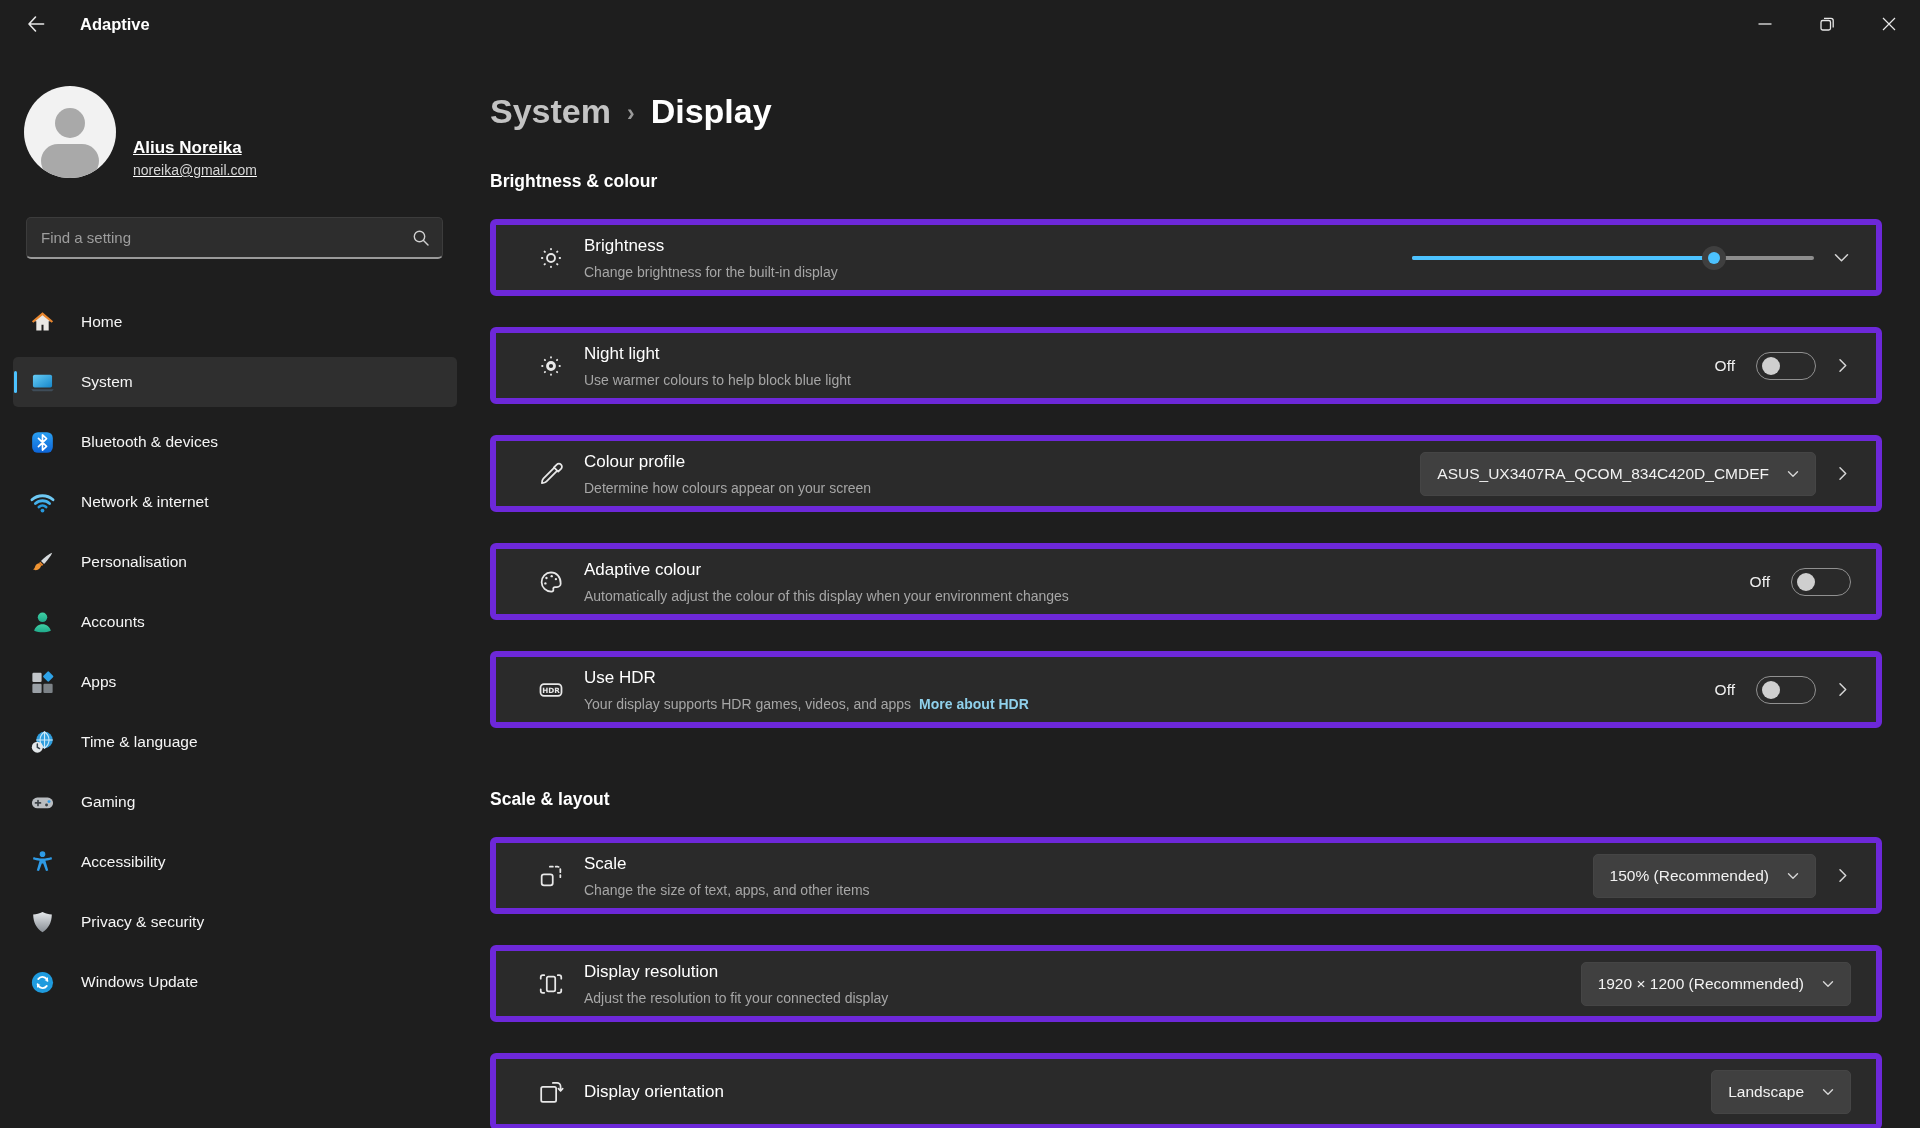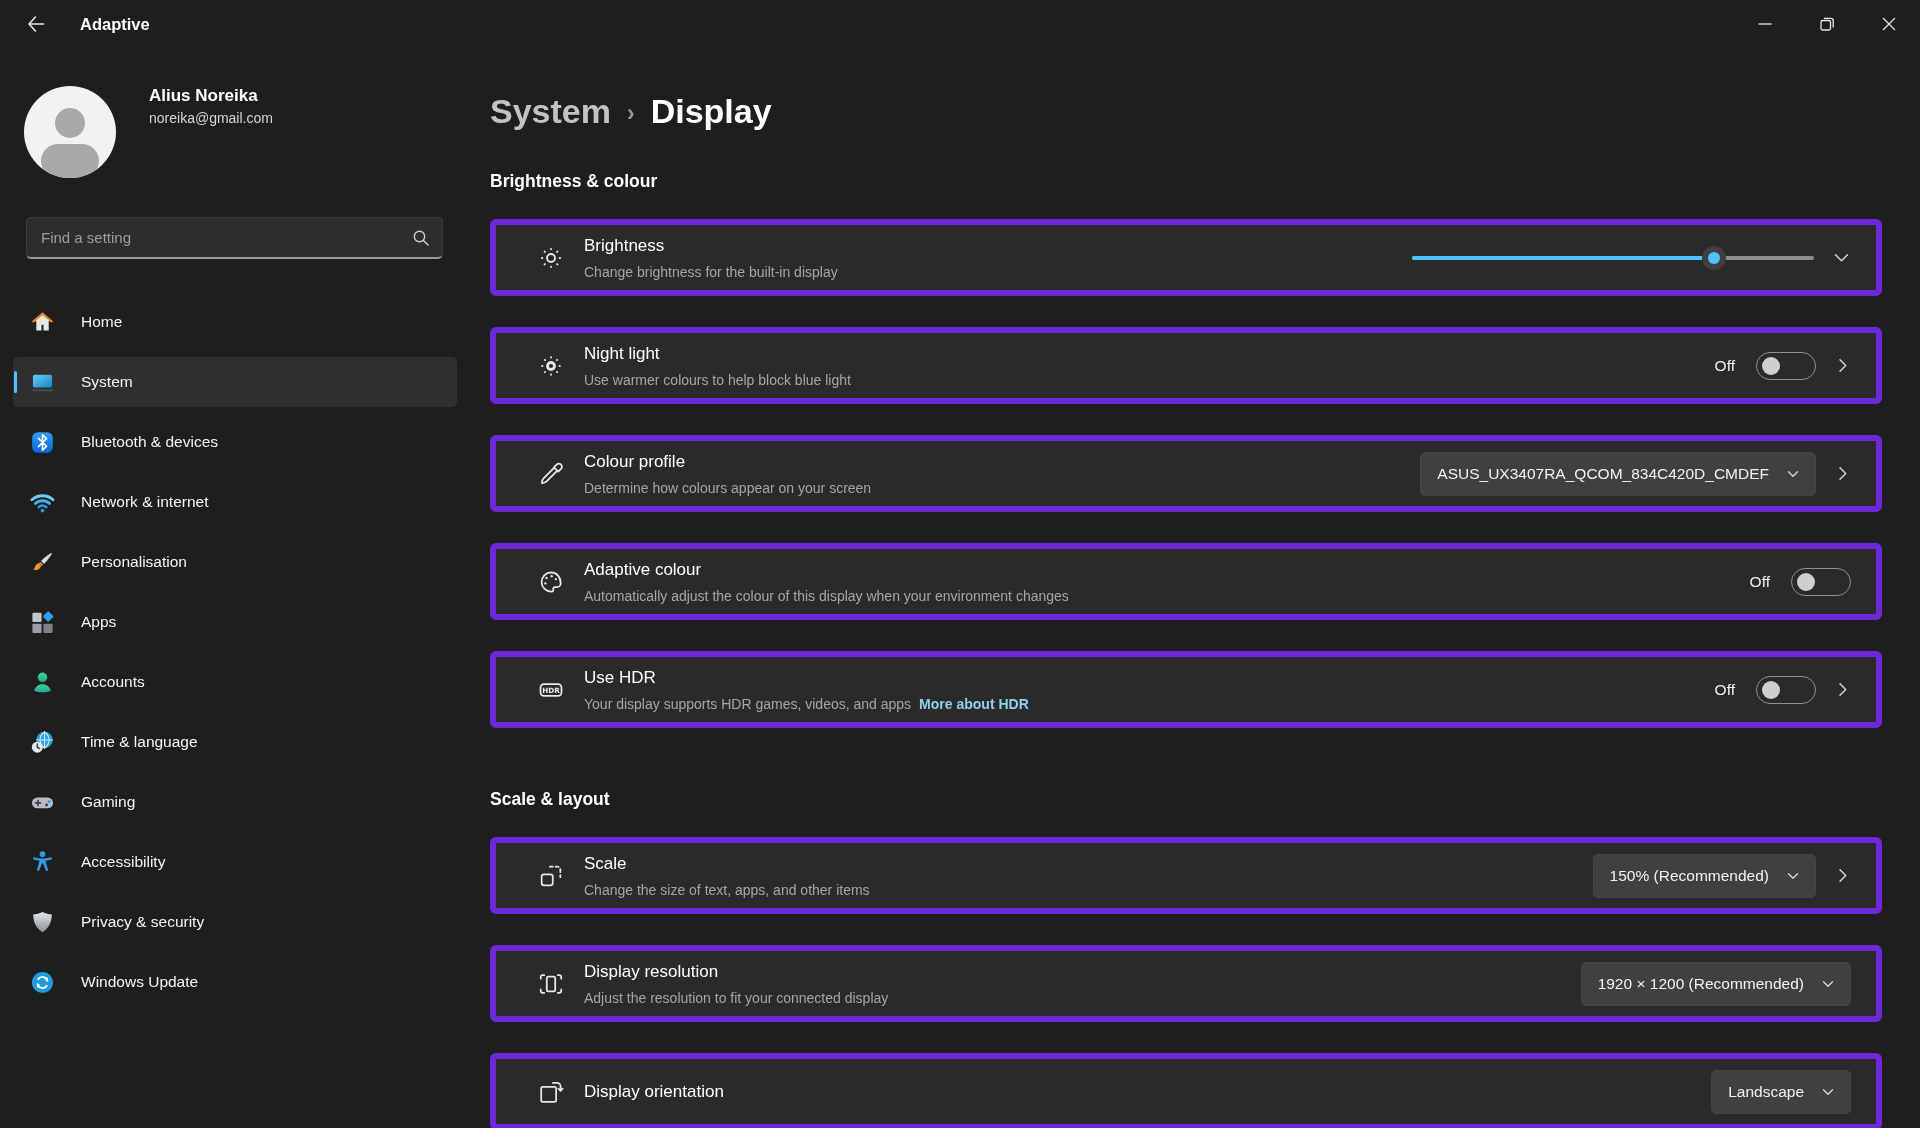--- a/index.html
+++ b/index.html
@@ -12,21 +12,21 @@
   .app-title { font-size:16.5px; font-weight:700; margin-left:24px; }
   .win-controls { margin-left:auto; display:flex; height:48px; }
   .win-btn { width:62px; height:48px; display:flex; align-items:center; justify-content:center; }
 
   
   .app { display:flex; height:1080px; }
   .sidebar { width:470px; flex:0 0 470px; }
   .main { flex:1; padding:0 38px 0 20px; }
 
   
-  .profile { margin:38px 0 0 24px; display:flex; align-items:flex-start; gap:33px; }
+  .profile { margin:38px 0 0 24px; display:flex; align-items:flex-end; gap:17px;text-decoration:underline; }
   .avatar { width:92px; height:92px; border-radius:50%; background:#f2f2f2; position:relative; overflow:hidden; flex:0 0 92px; }
   .avatar .head { position:absolute; left:31px; top:22px; width:30px; height:30px; border-radius:50%; background:#a9a9a9; }
   .avatar .body { position:absolute; left:17px; top:58px; width:58px; height:34px; border-radius:17px; background:#a9a9a9; }
   .profile-name { font-size:17px; font-weight:700; }
   .profile-email { font-size:14px; color:#d6d6d6; margin-top:4px; }
 
   .searchbox { margin:39px 27px 0 26px; height:42px; background:#2d2d2d; border:1px solid #3c3c3c;
     border-bottom:2px solid #9a9a9a; border-radius:5px; display:flex; align-items:center; padding:0 12px 0 14px; }
   .searchbox input { flex:1; background:transparent; border:0; outline:none; color:#e8e8e8; font-size:15px;
     font-family:"Liberation Sans","DejaVu Sans",sans-serif; }
@@ -191,48 +191,48 @@
             <path d="M10 11.3l2.7 2.7-1.3 1.2-2.6-2.6z" fill="#e8872c"></path>
             <path d="M8.8 12.6c-1.8.3-3.2 1.6-3.5 3.4-.2 1-.9 1.7-1.8 2.1 1.3.8 3 .9 4.3.3 1.6-.8 2.7-2.1 3-3.8z" fill="#ef9433"></path>
           </svg>
         </span>
         <span class="nav-label">Personalisation</span>
       </div>
 
       <div class="nav-item">
         <span class="nav-ico">
           <svg width="27" height="27" viewBox="0 0 24 24">
-            <rect x="3" y="3.4" width="8.2" height="8.2" rx="1" fill="#c3c7cb"></rect>
-            <rect x="3" y="13.2" width="8.2" height="8.2" rx="1" fill="#9aa0a6"></rect>
-            <rect x="12.8" y="13.2" width="8.2" height="8.2" rx="1" fill="#7c8287"></rect>
-            <rect x="13.6" y="3.2" width="7" height="7" rx="1" transform="rotate(45 17.1 6.7)" fill="#2ea3e8"></rect>
-          </svg>
-        </span>
-        <span class="nav-label">Apps</span>
-      </div>
-
-      <div class="nav-item">
-        <span class="nav-ico">
-          <svg width="27" height="27" viewBox="0 0 24 24">
             <defs>
                 <linearGradient id="acg" x1="0" y1="0" x2="0" y2="1">
                   <stop offset="0" stop-color="#3fd0a4"></stop>
                   <stop offset="1" stop-color="#1fa98a"></stop>
                 </linearGradient>
               </defs>
             <circle cx="12" cy="7.4" r="4.2" fill="url(#acg)"></circle>
             <path d="M4.6 19.4c.9-3.7 3.8-5.8 7.4-5.8s6.5 2.1 7.4 5.8c-4.8 1.8-10 1.8-14.8 0z" fill="url(#acg)"></path>
           </svg>
         </span>
         <span class="nav-label">Accounts</span>
       </div>
 
       <div class="nav-item">
         <span class="nav-ico">
           <svg width="27" height="27" viewBox="0 0 24 24">
+            <rect x="3" y="3.4" width="8.2" height="8.2" rx="1" fill="#c3c7cb"></rect>
+            <rect x="3" y="13.2" width="8.2" height="8.2" rx="1" fill="#9aa0a6"></rect>
+            <rect x="12.8" y="13.2" width="8.2" height="8.2" rx="1" fill="#7c8287"></rect>
+            <rect x="13.6" y="3.2" width="7" height="7" rx="1" transform="rotate(45 17.1 6.7)" fill="#2ea3e8"></rect>
+          </svg>
+        </span>
+        <span class="nav-label">Apps</span>
+      </div>
+
+      <div class="nav-item">
+        <span class="nav-ico">
+          <svg width="27" height="27" viewBox="0 0 24 24">
             <circle cx="13.8" cy="9.8" r="7.3" fill="#2f9ede"></circle>
             <path d="M13.8 2.5v14.6M6.5 9.8h14.6M13.8 2.5c-2.6 2-4 4.4-4 7.3s1.4 5.3 4 7.3c2.6-2 4-4.4 4-7.3s-1.4-5.3-4-7.3z" fill="none" stroke="#cdeafa" stroke-width="1"></path>
             <circle cx="7.4" cy="16.2" r="4.9" fill="#e3e7ea"></circle>
             <path d="M7.4 13.4v2.8l2 1.2" stroke="#33404a" stroke-width="1.3" fill="none" stroke-linecap="round"></path>
           </svg>
         </span>
         <span class="nav-label">Time &amp; language</span>
       </div>
 
       <div class="nav-item">

